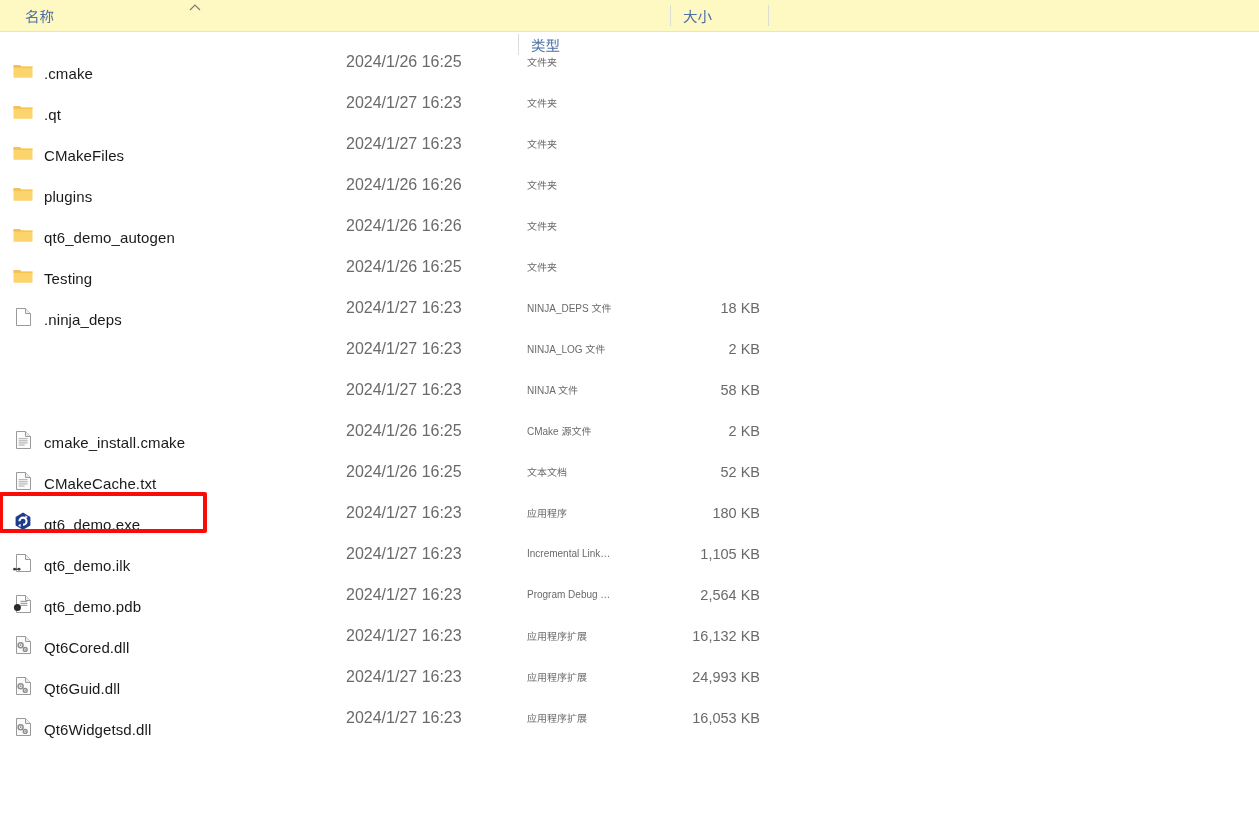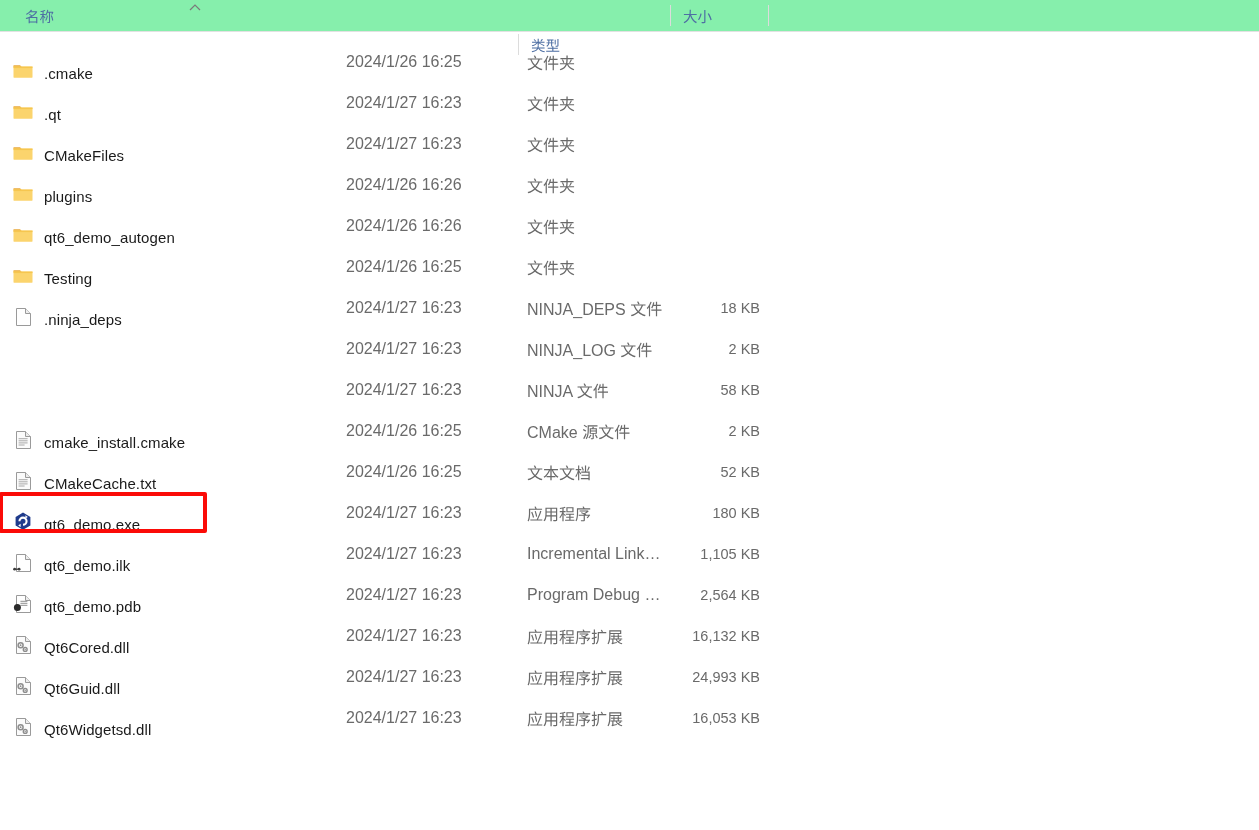--- a/index.html
+++ b/index.html
@@ -19,21 +19,21 @@
     position: relative;
     width: 1259px;
     height: 830px;
     background: #ffffff;
   }
 
   
   .col-header {
     position: relative;
     height: 31px;
-    background: #86efac;
+    background: #fef9c3;
     border-bottom: 1px solid #e2e2e2;
   }
   .col-header .hcell {
     position: absolute;
     top: 0;
     height: 31px;
     display: flex;
     align-items: center;
     font-size: 14.5px;
     color: #4e6fa3;
@@ -108,21 +108,21 @@
   }
   .cell-date {
     left: 346px;
     width: 170px;
     font-size: 16px;
     color: #6a6a6a;
   }
   .cell-type {
     left: 527px;
     width: 140px;
-    font-size: 16px;
+    font-size: 10px;
     color: #6a6a6a;
   }
   .cell-size {
     left: 660px;
     width: 100px;
     justify-content: flex-end;
     font-size: 14.5px;
     color: #6a6a6a;
   }
 

